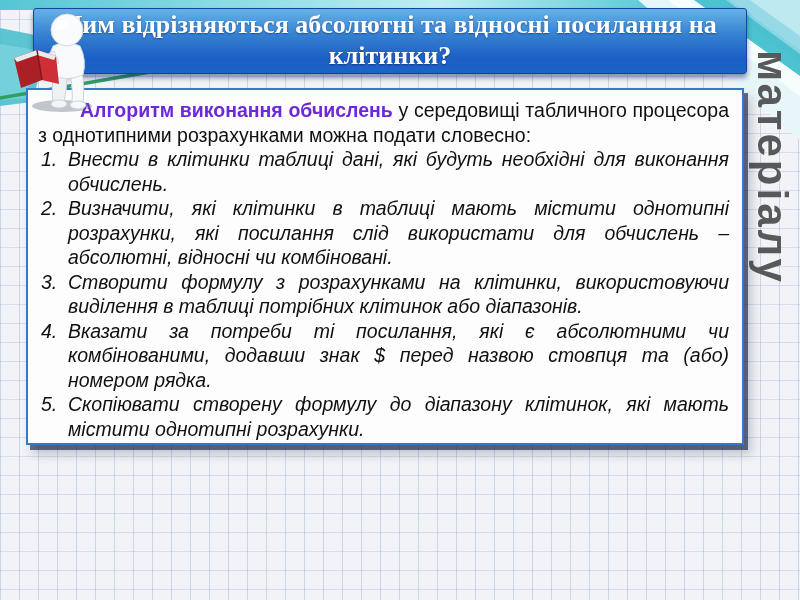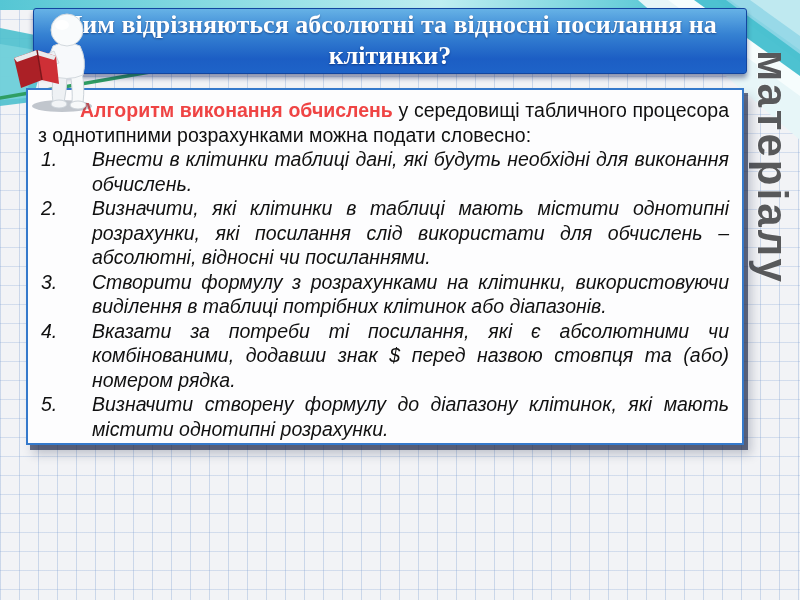--- a/index.html
+++ b/index.html
@@ -43,27 +43,27 @@
     position:absolute;left:26px;top:88px;width:718px;height:357px;z-index:4;
     box-sizing:border-box;background:#fdfdfe;
     border:2px solid #3579cb;
     box-shadow:4px 5px 0 rgba(28,38,72,0.65), 7px 9px 10px rgba(28,38,72,0.25);
     padding:8px 13px 0 10px;
   }
   .intro{
     margin:0;font-size:19.5px;line-height:24.5px;color:#101010;
     text-align:justify;text-indent:42px;
   }
-  .intro .hl{color:#ef4444;font-weight:bold;}
+  .intro .hl{color:#6d28d9;font-weight:bold;}
   .steps{margin:0;}
   .step{
     display:flex;font-style:italic;font-size:19.5px;line-height:24.5px;color:#101010;
   }
   .step .num{flex:0 0 30px;padding-left:3px;box-sizing:border-box;}
-  .step .txt{flex:1;text-align:justify;margin-left:24px;}
+  .step .txt{flex:1;text-align:justify;}
 </style>
 </head>
 <body>
 
 <div class="slide">
 
   <div class="top-band"></div>
 
   <svg class="corner-ribbons" viewBox="0 0 202 140">
     <polygon points="40,0 202,0 202,140" fill="#e7f6f8"></polygon>
@@ -109,30 +109,30 @@
   <div class="content-box">
     <p class="intro"><span class="hl">Алгоритм виконання обчислень</span><span> у середовищі табличного процесора з однотипними розрахунками можна подати словесно:</span></p>
 
     <div class="steps">
       <div class="step">
         <span class="num">1.</span>
         <span class="txt">Внести в клітинки таблиці дані, які будуть необхідні для виконання обчислень.</span>
       </div>
       <div class="step">
         <span class="num">2.</span>
-        <span class="txt">Визначити, які клітинки в таблиці мають містити однотипні розрахунки, які посилання слід використати для обчислень – абсолютні, відносні чи посиланнями.</span>
+        <span class="txt">Визначити, які клітинки в таблиці мають містити однотипні розрахунки, які посилання слід використати для обчислень – абсолютні, відносні чи комбіновані.</span>
       </div>
       <div class="step">
         <span class="num">3.</span>
         <span class="txt">Створити формулу з розрахунками на клітинки, використовуючи виділення в таблиці потрібних клітинок або діапазонів.</span>
       </div>
       <div class="step">
         <span class="num">4.</span>
         <span class="txt">Вказати за потреби ті посилання, які є абсолютними чи комбінованими, додавши знак $ перед назвою стовпця та (або) номером рядка.</span>
       </div>
       <div class="step">
         <span class="num">5.</span>
-        <span class="txt">Визначити створену формулу до діапазону клітинок, які мають містити однотипні розрахунки.</span>
+        <span class="txt">Скопіювати створену формулу до діапазону клітинок, які мають містити однотипні розрахунки.</span>
       </div>
     </div>
   </div>
 
 </div>
 
 </body></html>

